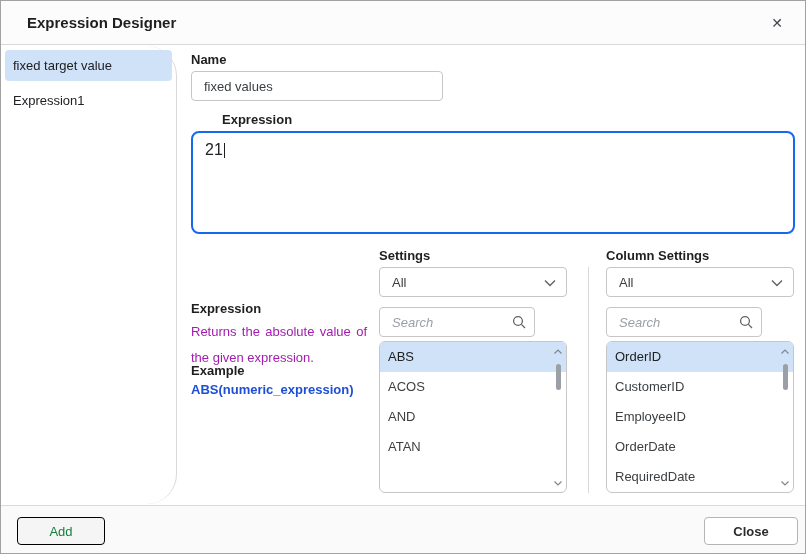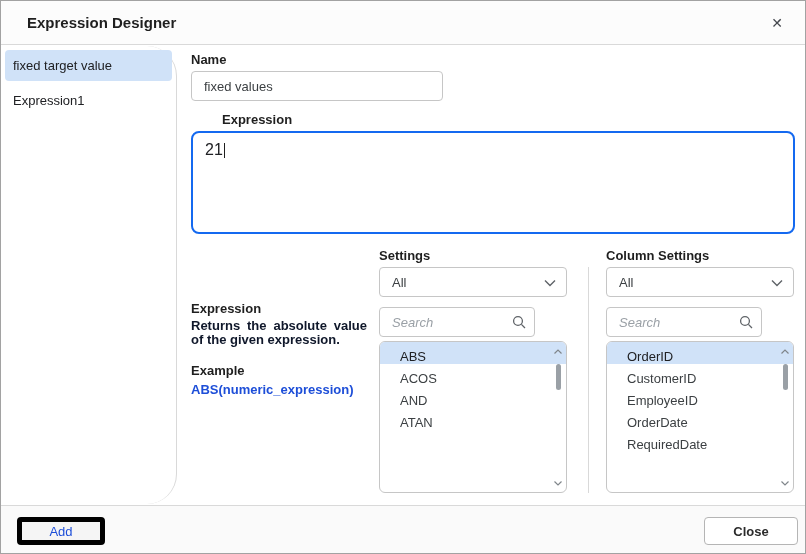--- a/index.html
+++ b/index.html
@@ -65,45 +65,45 @@
     font-family: "Liberation Sans", "DejaVu Sans", sans-serif; color: #3c4043;
   }
   .search-wrap input::placeholder { font-style: italic; color: #9aa0a6; }
   .search-wrap svg { position: absolute; right: 9px; top: 8px; }
   
   .listbox {
     position: absolute; width: 188px; height: 152px; border: 1px solid #c6c6c6;
     border-radius: 6px; background: #fff; overflow: hidden;
   }
   .list-item {
-    height: 22px; line-height: 30px; padding-left: 20px; font-size: 13px;
+    height: 30px; line-height: 30px; padding-left: 8px; font-size: 13px;
     color: #3c4043; cursor: pointer; white-space: nowrap;
   }
   .list-item.selected { background: #d0e2f8; color: #202124; }
   .vscroll { position: absolute; top: 2px; bottom: 2px; right: 1px; width: 14px; }
   .vscroll .arrow { position: absolute; left: 0; width: 14px; height: 10px; display: flex; align-items: center; justify-content: center; cursor: pointer; }
   .vscroll .arrow.up { top: 2px; }
   .vscroll .arrow.down { bottom: 2px; }
   .vscroll .thumb { position: absolute; left: 5px; top: 20px; width: 5px; height: 26px; border-radius: 3px; background: #9aa0a6; cursor: pointer; }
   .col-divider { position: absolute; left: 587px; top: 266px; height: 226px; width: 1px; background: #d9d9d9; }
   
-  .desc-text { position: absolute; left: 190px; top: 318px; width: 176px; text-align: justify; line-height: 14px; color: #0f172a; font-weight: bold; }
+  .desc-text { position: absolute; left: 190px; top: 318px; width: 176px; text-align: justify; line-height: 26px; color: #a21caf; }
   .example-text { position: absolute; left: 190px; top: 381px; color: #1d4ed8; font-weight: bold; }
   
   .footer {
     position: absolute; left: 0; right: 0; bottom: 0; height: 48px;
     background: #fafafa; border-top: 1px solid #d9d9d9;
   }
   .btn {
     position: absolute; top: 11px; height: 28px; border-radius: 4px; font-size: 13px;
     font-family: "Liberation Sans", "DejaVu Sans", sans-serif; cursor: pointer;
   }
   .btn-add {
-    left: 16px; width: 88px; background: #f5f5f5; border: 5px solid #000000;
-    color: #1d4ed8; font-weight: 400; cursor: default;
+    left: 16px; width: 88px; background: #f5f5f5; border: 1px solid #000000;
+    color: #15803d; font-weight: 400; cursor: default;
   }
   .btn-save {
     left: 602px; width: 90px; background: #1469f0; border: 1px solid #1469f0;
     color: #ffffff; font-weight: 700;
   }
   .btn-close {
     left: 703px; width: 94px; background: #ffffff; border: 1px solid #b5b5b5;
     color: #2b2b2b; font-weight: 600;
   }
 </style>

